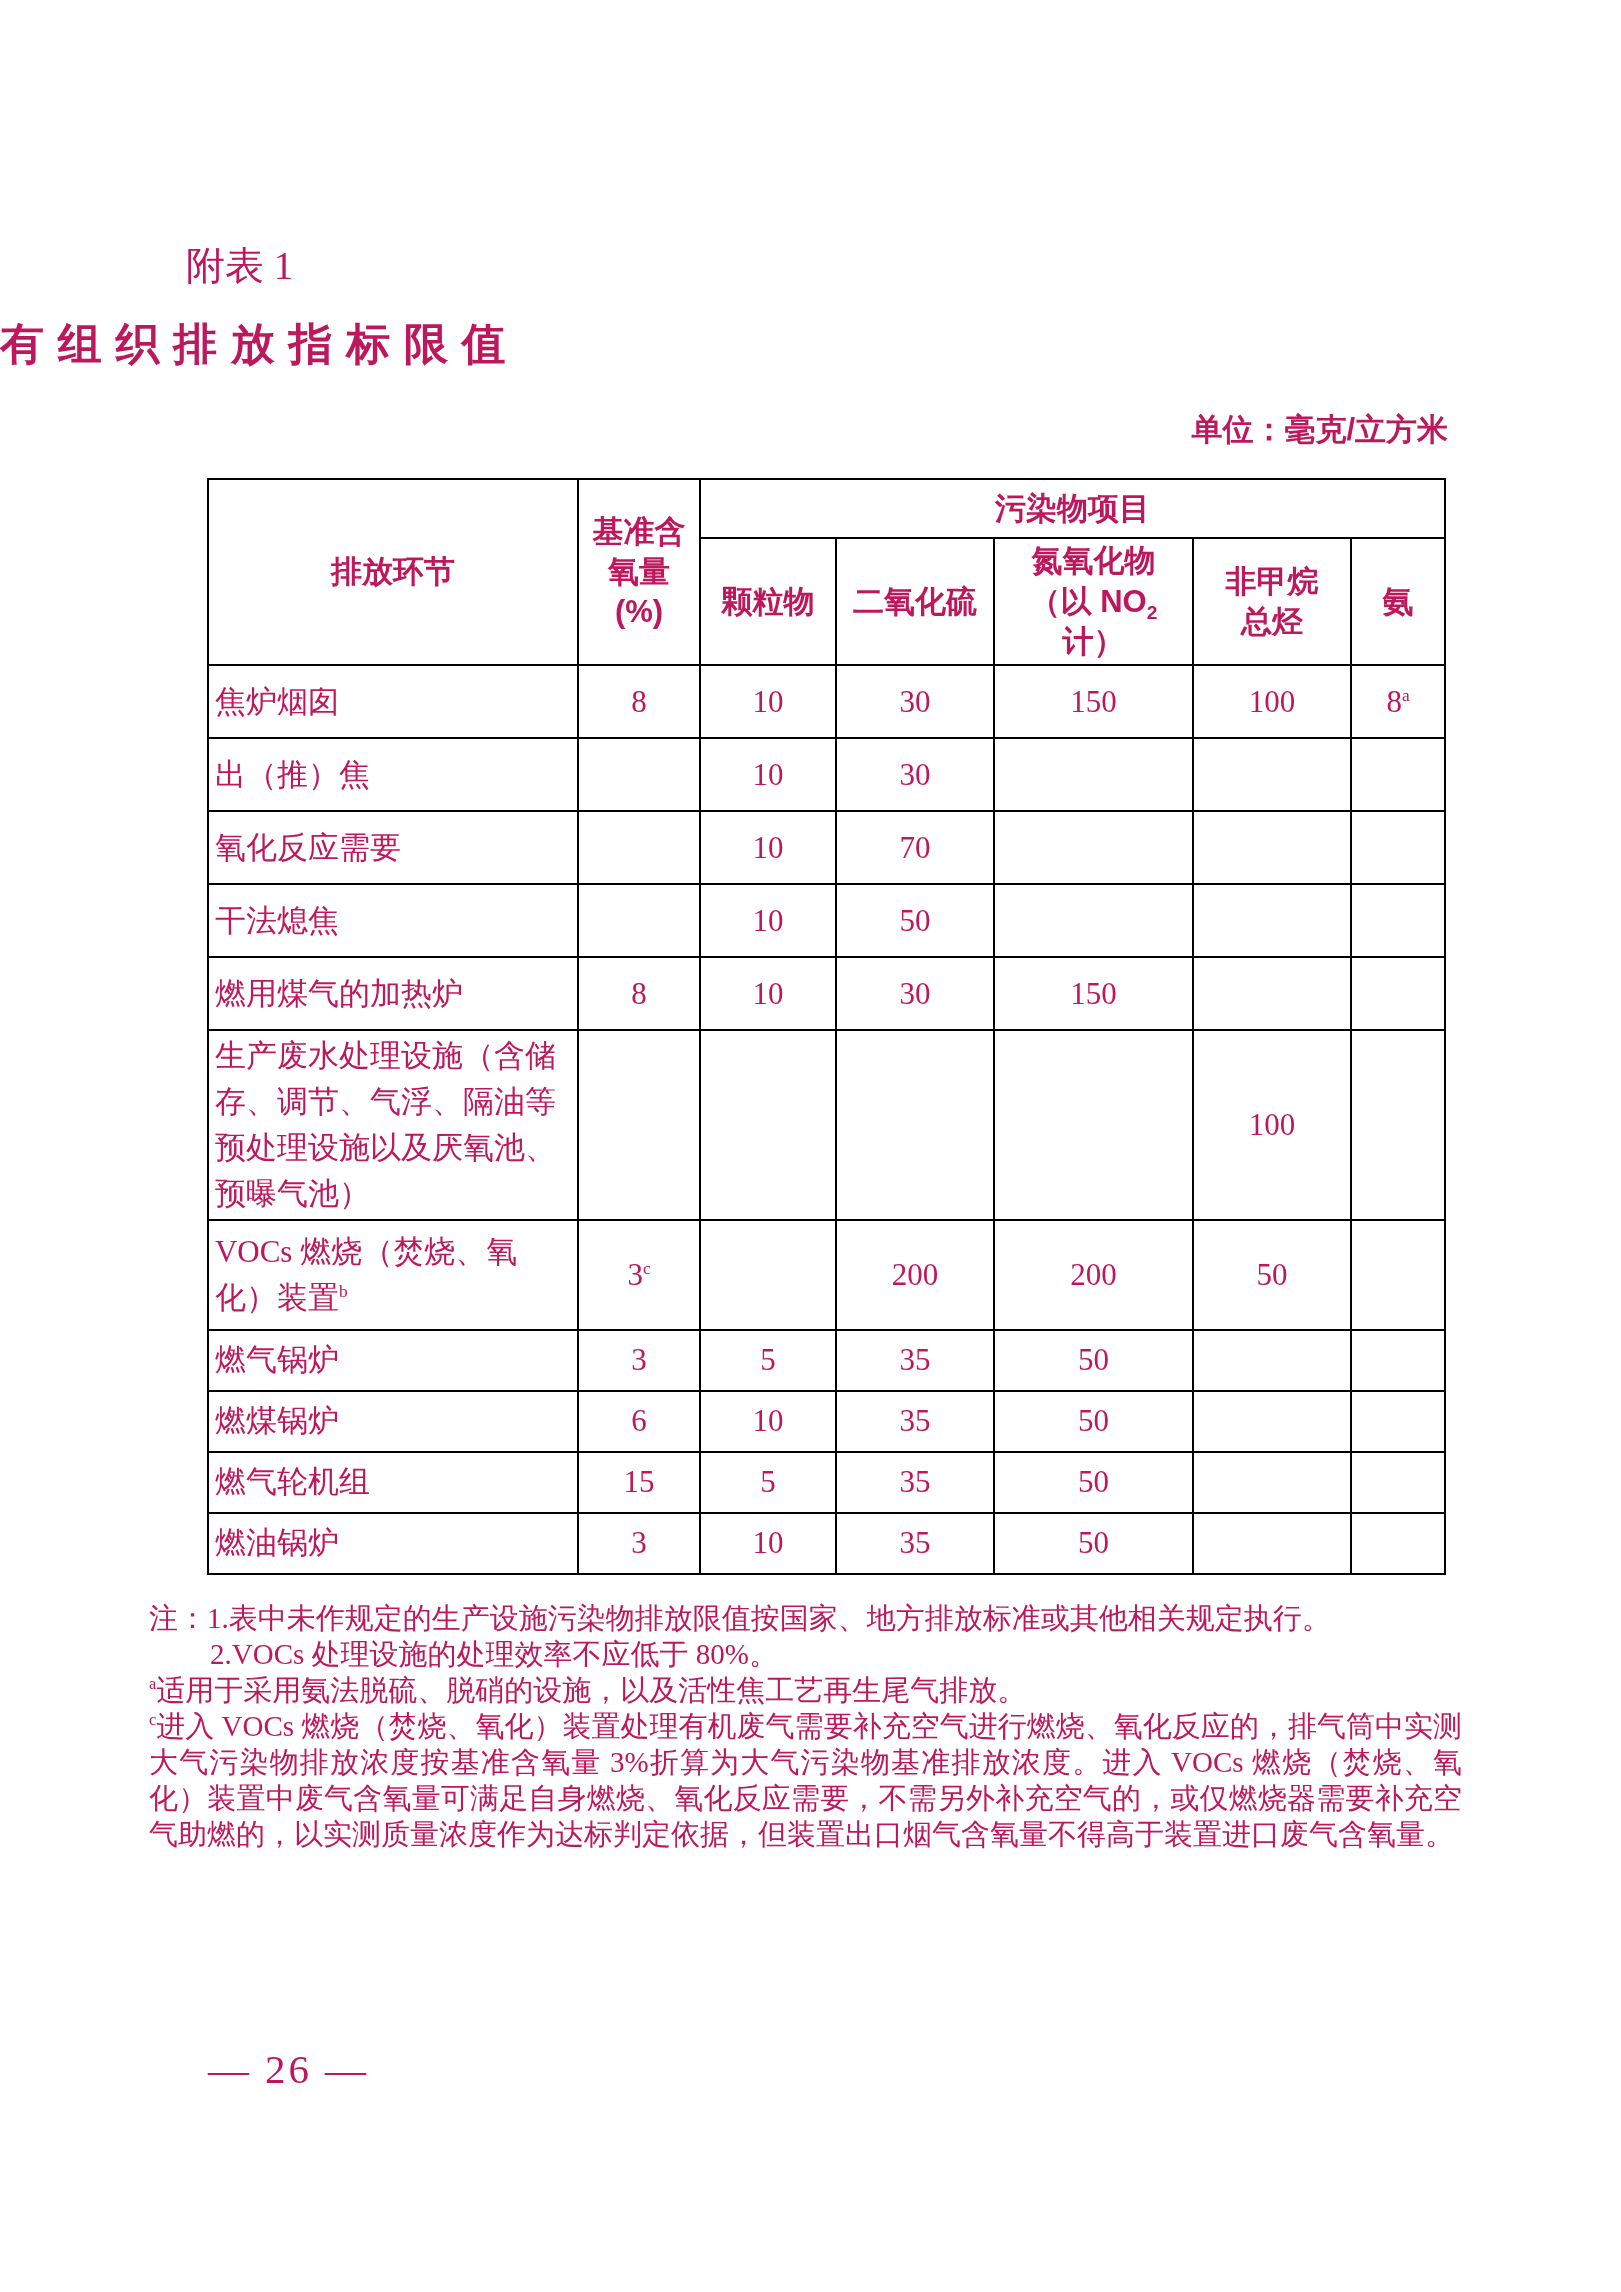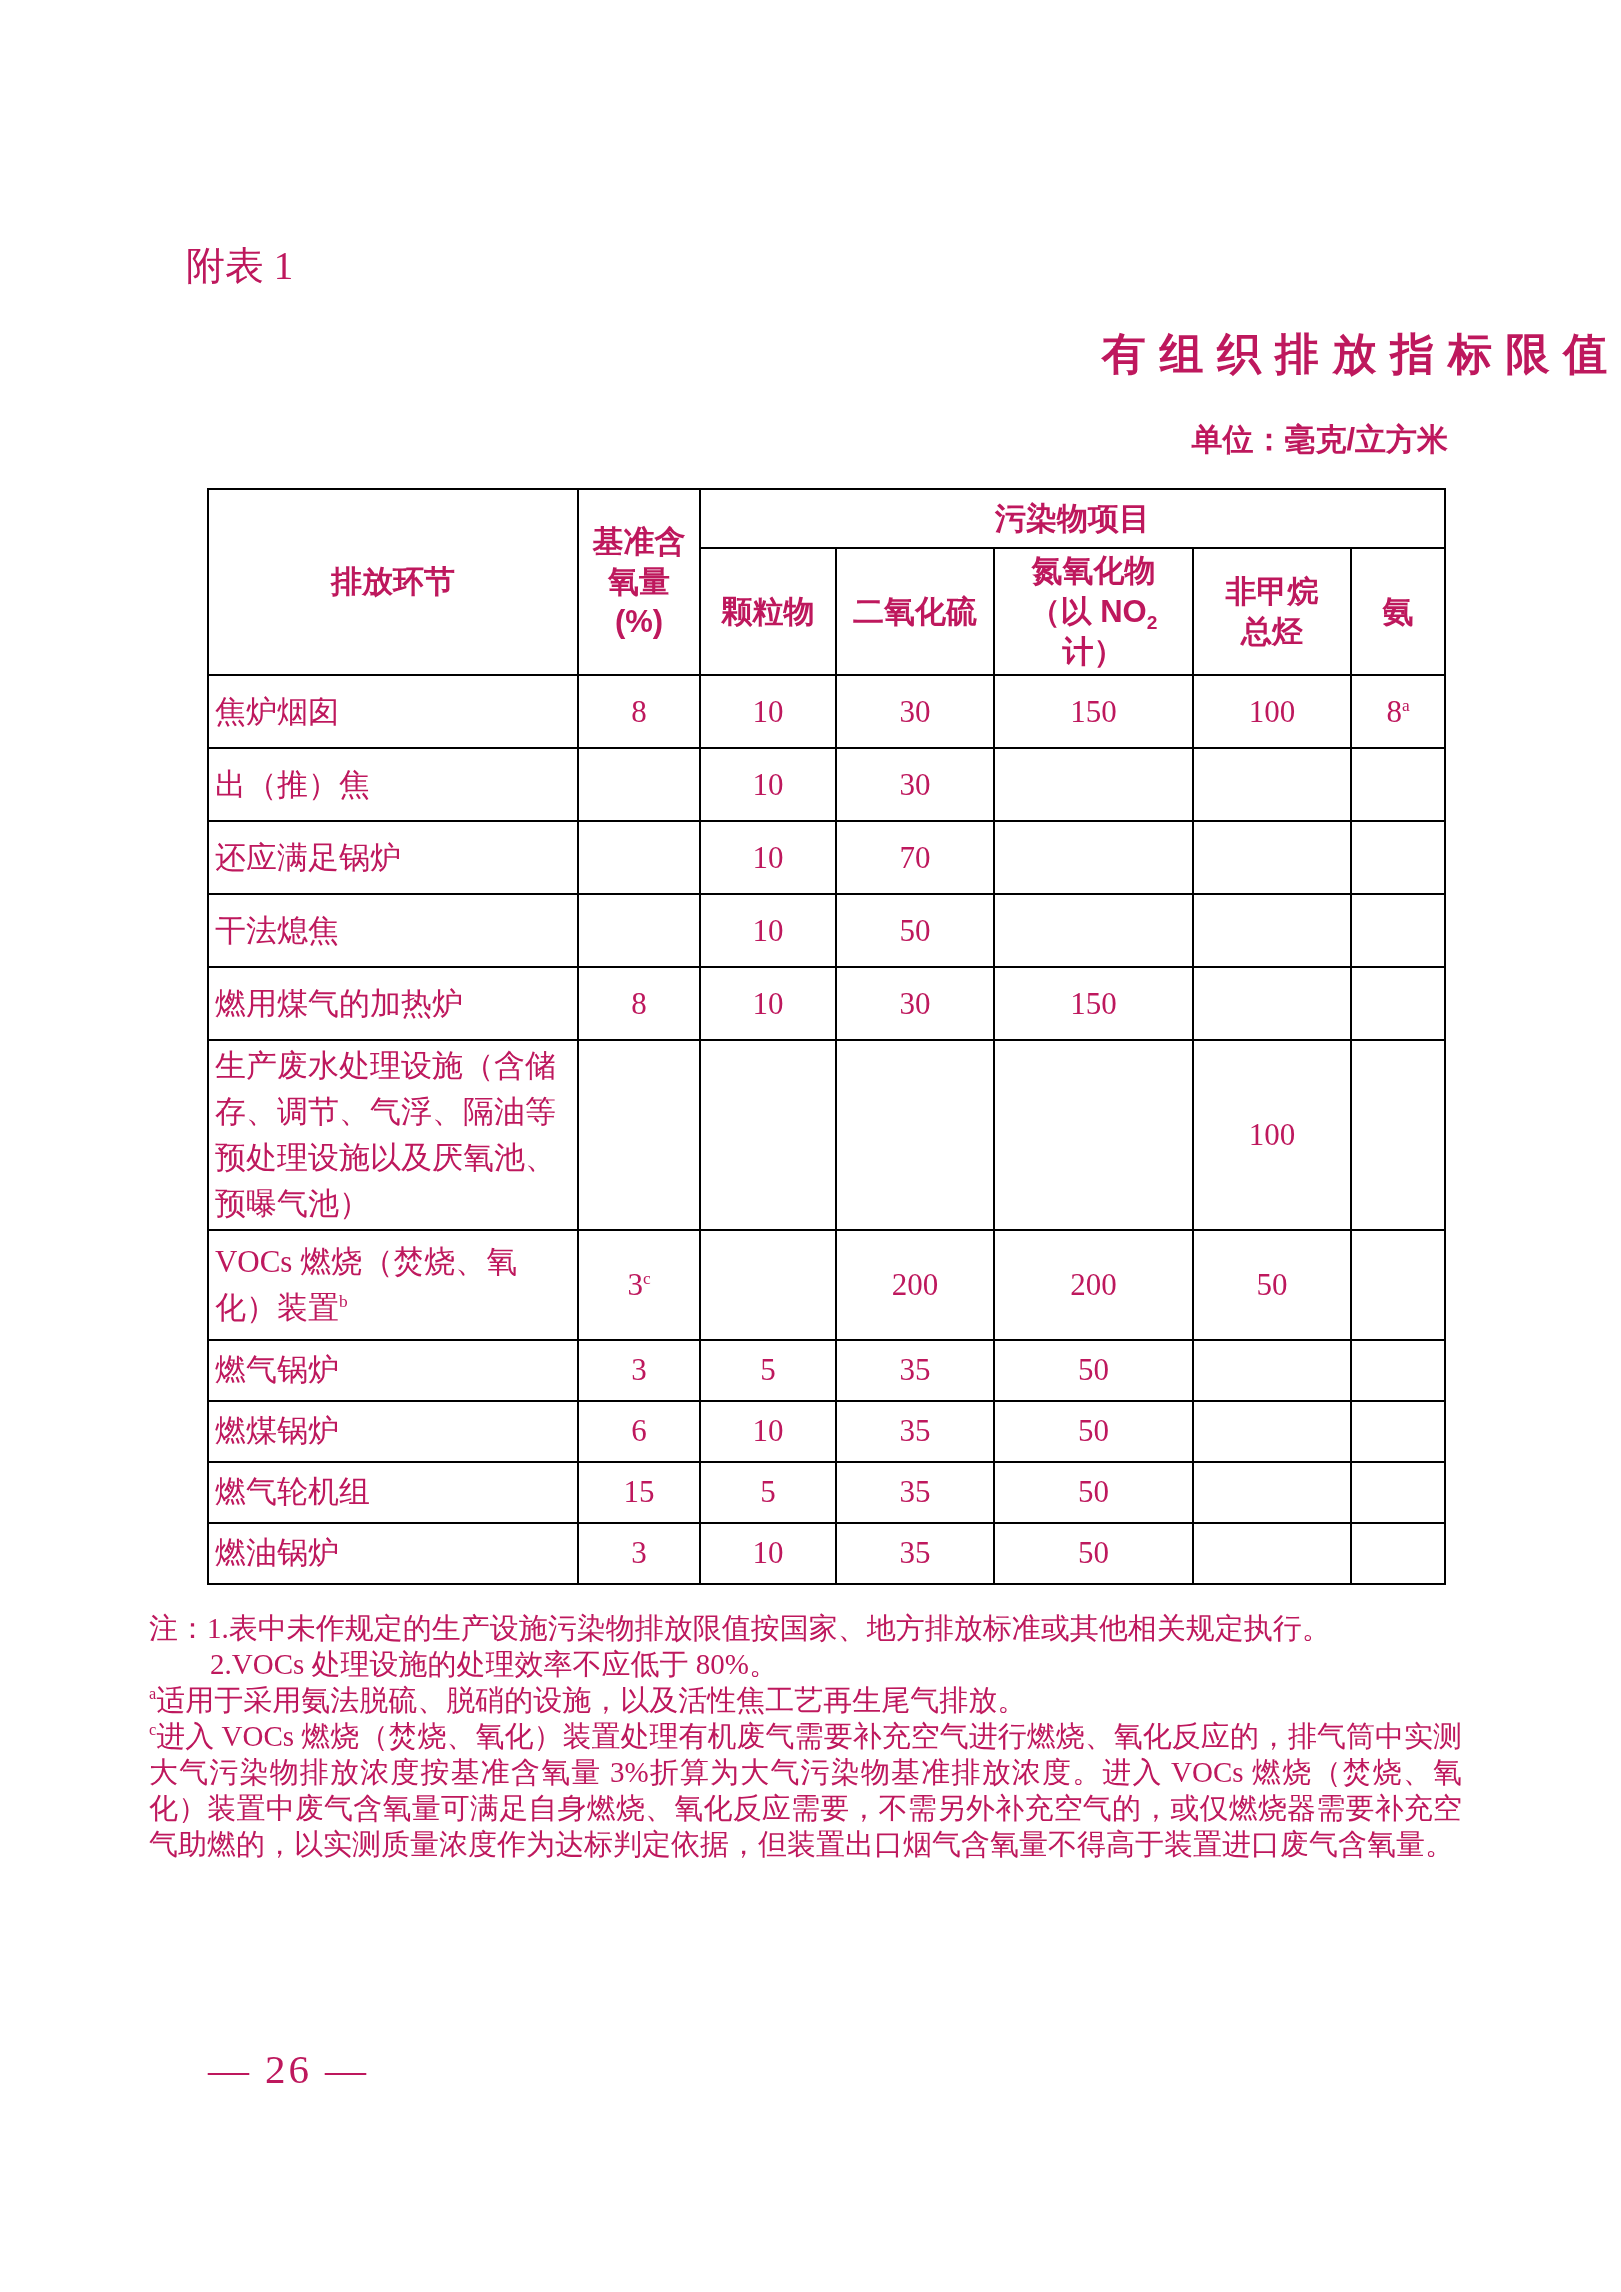--- a/index.html
+++ b/index.html
@@ -12,22 +12,22 @@
     font-family:"Liberation Serif","DejaVu Serif",serif;
     overflow:hidden;
   }
   .annex-label{
     padding-top:245px;
     padding-left:186px;
     font-size:39px;
     line-height:1.1;
   }
   .doc-title{
-    margin-top:42px;
-    text-align:right;
+    margin-top:32px;
+    text-align:left;
     font-family:"Liberation Sans","DejaVu Sans",sans-serif;
     font-weight:bold;
     font-size:44px;
     letter-spacing:13.7px;
     line-height:1.1;
   }
   .unit-line{
     margin-top:45px;
     margin-right:173px;
     text-align:right;
@@ -160,21 +160,21 @@
       <tr class="r-std">
         <td class="stage">出（推）焦</td>
         <td class="val"></td>
         <td class="val">10</td>
         <td class="val">30</td>
         <td class="val"></td>
         <td class="val"></td>
         <td class="val"></td>
       </tr>
       <tr class="r-std">
-        <td class="stage">还应满足锅炉</td>
+        <td class="stage">氧化反应需要</td>
         <td class="val"></td>
         <td class="val">10</td>
         <td class="val">70</td>
         <td class="val"></td>
         <td class="val"></td>
         <td class="val"></td>
       </tr>
       <tr class="r-std">
         <td class="stage">干法熄焦</td>
         <td class="val"></td>

